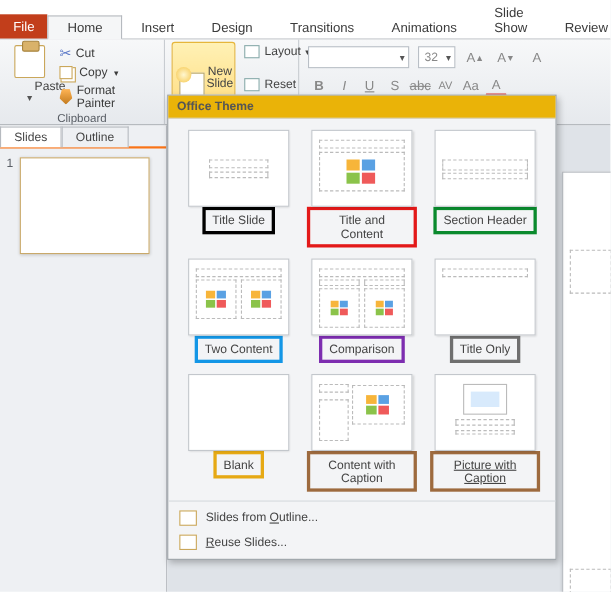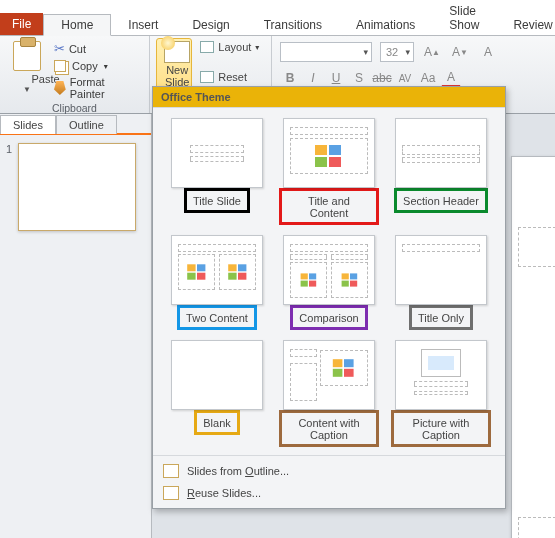--- a/index.html
+++ b/index.html
@@ -22,21 +22,21 @@
   .paste-icon { width: 28px; height: 30px; background: #fff; border:1px solid #caa75a; position: relative; border-radius:2px;}
   .paste-icon::before { content:""; position:absolute; top:-5px; left:6px; width:14px; height:8px; background:#d9b26a; border:1px solid #a8843f; border-radius:2px;}
   .paste-label { font-size: 11px; margin-top: 2px; margin-left: 37px; }
   .clip-col { display:flex; flex-direction:column; gap:2px; padding-top:2px; font-size:11px; color:#3b3b3b;}
   .clip-item { display:flex; align-items:center; gap:4px; padding:1px 2px; cursor:pointer; }
   .scissors { color:#5b78c7; font-size:13px; }
   .copy-i { width:12px; height:12px; border:1px solid #caa75a; background:#fff; box-shadow: 2px 2px 0 #fff, 2px 2px 0 1px #caa75a; margin-right:2px;}
   .brush { width:12px; height:14px; background:linear-gradient(#ffb454,#c27a1e); clip-path: polygon(20% 0,80% 0,100% 60%,50% 100%,0 60%);}
 
   
-  .newslide-wrap { display:flex; flex-direction:column; align-items:center; background: linear-gradient(#fff1b5,#ffd977); border:1px solid #e6b63b; border-radius:3px; padding: 2px 0 0 6px; cursor:pointer; }
+  .newslide-wrap { display:flex; flex-direction:row; align-items:center; background: linear-gradient(#fff1b5,#ffd977); border:1px solid #e6b63b; border-radius:3px; padding: 2px 0 0 6px; cursor:pointer; }
   .newslide-icon { width:26px; height:22px; background:#fff; border:1px solid #b7a465; position:relative;}
   .newslide-icon::before{content:"";position:absolute;top:-6px;left:-4px;width:14px;height:14px;background:radial-gradient(circle,#fff7d0,#f6c64a);border-radius:50%;}
   .newslide-label{ font-size:11px; text-align:center; line-height:1.05; padding:2px 0 1px 0;}
   .slides-col{ display:flex; flex-direction:column; gap:18px; padding:3px 0 0 2px; font-size:11px;}
   .slides-item{display:flex; align-items:center; gap:4px; padding:0 2px; cursor:pointer;}
   .mini-i{width:14px; height:12px; border:1px solid #8aa; background:#fff;}
 
   
   .font-group { flex:1; padding:6px 8px 0 8px; }
   .font-row1{display:flex; gap:8px; align-items:center;}
@@ -69,21 +69,21 @@
   .gh-half>div{flex:1; height:36px; border:1px dashed #bbb; display:flex;align-items:center;justify-content:center;}
   .content-icon{width:28px;height:22px; background:
     linear-gradient(#f7b53a,#f7b53a) 0 0/12px 10px no-repeat,
     linear-gradient(#5aa1e3,#5aa1e3) 14px 0/12px 10px no-repeat,
     linear-gradient(#8bc34a,#8bc34a) 0 12px/12px 10px no-repeat,
     linear-gradient(#ef5a5a,#ef5a5a) 14px 12px/12px 10px no-repeat;}
   .pic-ph{width:40px;height:28px;border:1px solid #bbb;background:linear-gradient(#d8eafc,#d8eafc) 6px 6px/26px 14px no-repeat;}
   .gal-label{font-size:11px; text-align:center; padding:4px 6px 3px 6px; border:3px solid transparent; line-height:1.1; min-height:18px;}
   .hl-black{border-color:#000;} .hl-red{border-color:#e31919;} .hl-green{border-color:#0a8a2d;}
   .hl-blue{border-color:#1396e6;} .hl-purple{border-color:#7d2db0;} .hl-gray{border-color:#6f6f6f;}
-  .hl-gold{border-color:#e6a914;} .hl-brown{border-color:#9d6a3e;} .hl-brown2{border-color:#9d6a3e;}
+  .hl-gold{border-color:#e6a914;} .hl-brown{border-color:#9d6a3e;} .hl-brown2{border-color:#9d6a3e;text-decoration:underline;}
   .gal-footer{border-top:1px solid #d6d9dd; padding:4px 0;}
   .gf-item{display:flex; align-items:center; gap:8px; padding:4px 10px; font-size:11px; cursor:pointer;}
   .gf-icon{width:16px;height:14px;border:1px solid #caa75a;background:#fff;position:relative;}
   .gf-icon.dup{box-shadow:2px 2px 0 #fff, 2px 2px 0 1px #caa75a;}
   .ul-c{text-decoration:underline;}
 
   
   .stage{ flex:1; background:#dfe3e8; position:relative;}
   .stage-slide{position:absolute; right:-6px; top:42px; width:50px; height:420px; background:#fff; border:1px solid #b6babf; box-shadow:0 1px 3px rgba(0,0,0,.15);}
   .stage-box{position:absolute; right:4px; width:38px; border:1px dashed #bbb;}

